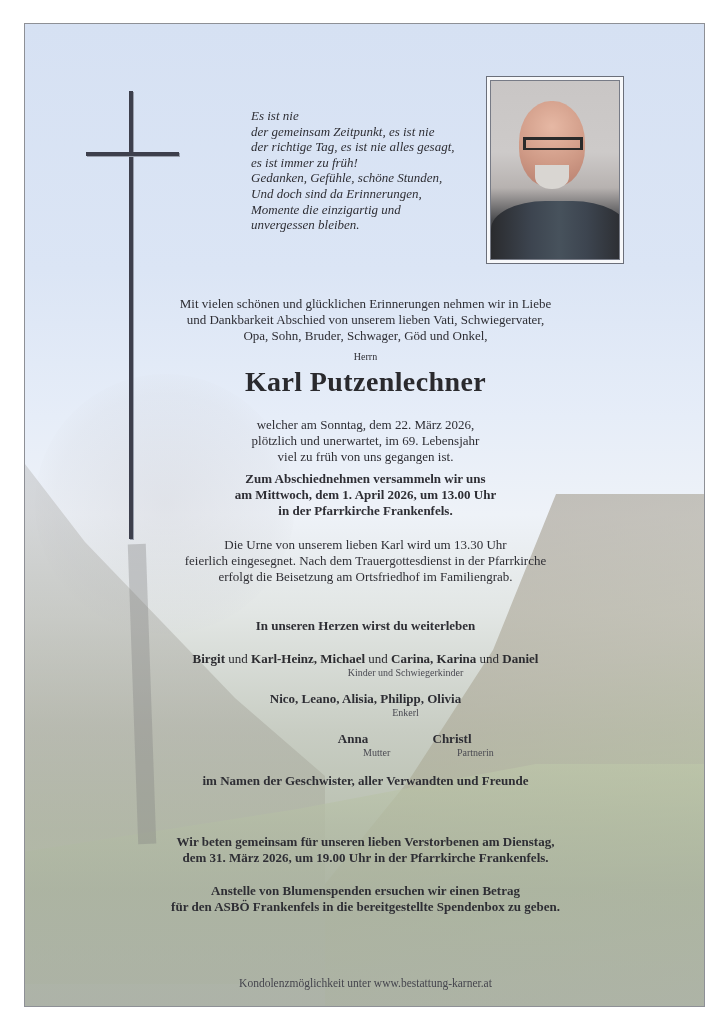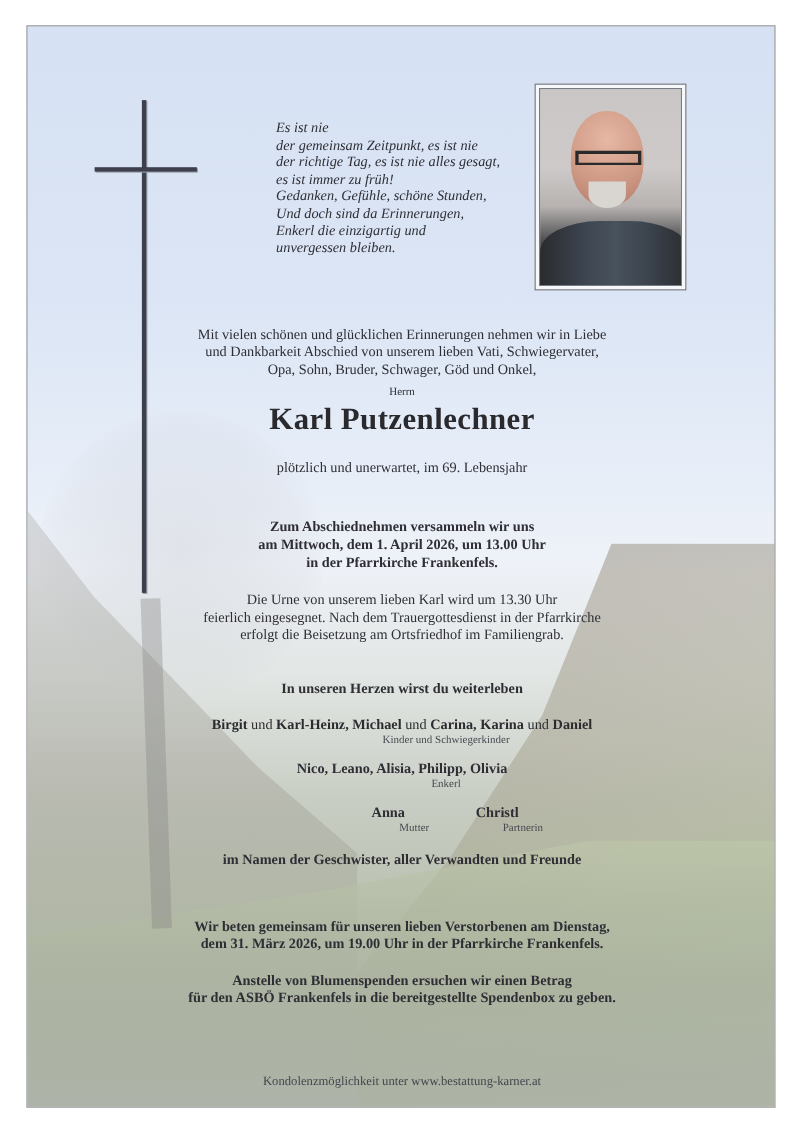--- a/index.html
+++ b/index.html
@@ -103,21 +103,21 @@
     <div class="cross-h"></div>
   </div>
 
   <div class="poem">
     <div>Es ist nie</div>
     <div>der gemeinsam Zeitpunkt, es ist nie</div>
     <div>der richtige Tag, es ist nie alles gesagt,</div>
     <div>es ist immer zu früh!</div>
     <div>Gedanken, Gefühle, schöne Stunden,</div>
     <div>Und doch sind da Erinnerungen,</div>
-    <div>Enkerl die einzigartig und</div>
+    <div>Momente die einzigartig und</div>
     <div>unvergessen bleiben.</div>
   </div>
 
   <div class="photo-frame">
     <div class="photo" title="Portrait of the deceased">
       <div class="body"></div>
       <div class="head"></div>
       <div class="beard"></div>
       <div class="glasses"></div>
     </div>
@@ -125,21 +125,23 @@
 
   <div class="center p" style="top:272px;">
     <div>Mit vielen schönen und glücklichen Erinnerungen nehmen wir in Liebe</div>
     <div>und Dankbarkeit Abschied von unserem lieben Vati, Schwiegervater,</div>
     <div>Opa, Sohn, Bruder, Schwager, Göd und Onkel,</div>
   </div>
   <div class="center p" style="top:325px; font-size:10px;">Herrn</div>
   <div class="center name" style="top:342px;">Karl Putzenlechner</div>
 
   <div class="center p" style="top:393px;">
+    <div>welcher am Sonntag, dem 22. März 2026,</div>
     <div>plötzlich und unerwartet, im 69. Lebensjahr</div>
+    <div>viel zu früh von uns gegangen ist.</div>
   </div>
 
   <div class="center p b" style="top:447px;">
     <div>Zum Abschiednehmen versammeln wir uns</div>
     <div>am Mittwoch, dem 1. April 2026, um 13.00 Uhr</div>
     <div>in der Pfarrkirche Frankenfels.</div>
   </div>
 
   <div class="center p" style="top:513px;">
     <div>Die Urne von unserem lieben Karl wird um 13.30 Uhr</div>

